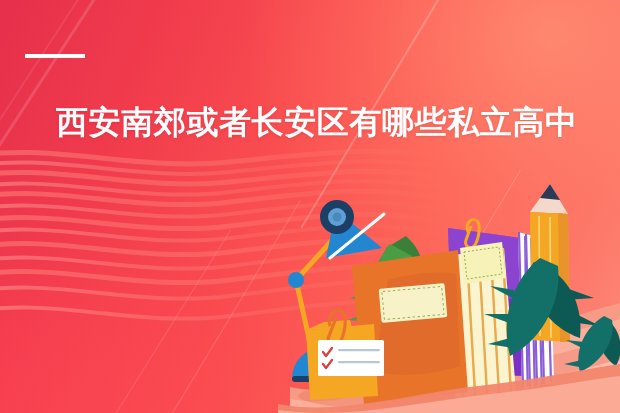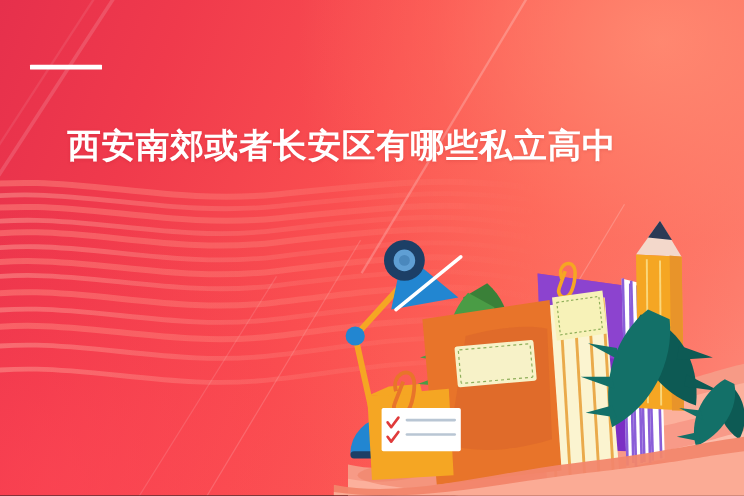--- a/index.html
+++ b/index.html
@@ -34,21 +34,21 @@
   
   .waves-left{position:absolute;left:-20px;top:146px;width:470px;height:270px;opacity:.95;}
   .waves-right{position:absolute;right:-10px;bottom:-8px;width:340px;height:130px;}
 
   
   .rule{position:absolute;left:25px;top:54px;width:60px;height:4px;background:#ffffff;border-radius:.5px;}
 
   
   .title{
     position:absolute;left:56px;top:103px;
-    color:#ffffff;font-size:28px;font-weight:bold;
+    color:#ffffff;font-size:32px;font-weight:bold;
     letter-spacing:.6px;line-height:38px;white-space:nowrap;
     text-shadow:0 1px 3px rgba(150,20,30,.18);
   }
 
   
   .illus{position:absolute;left:278px;right:0;bottom:0;top:170px;}
   .illus svg{display:block;width:100%;height:100%;}
 </style>
 </head>
 <body>

